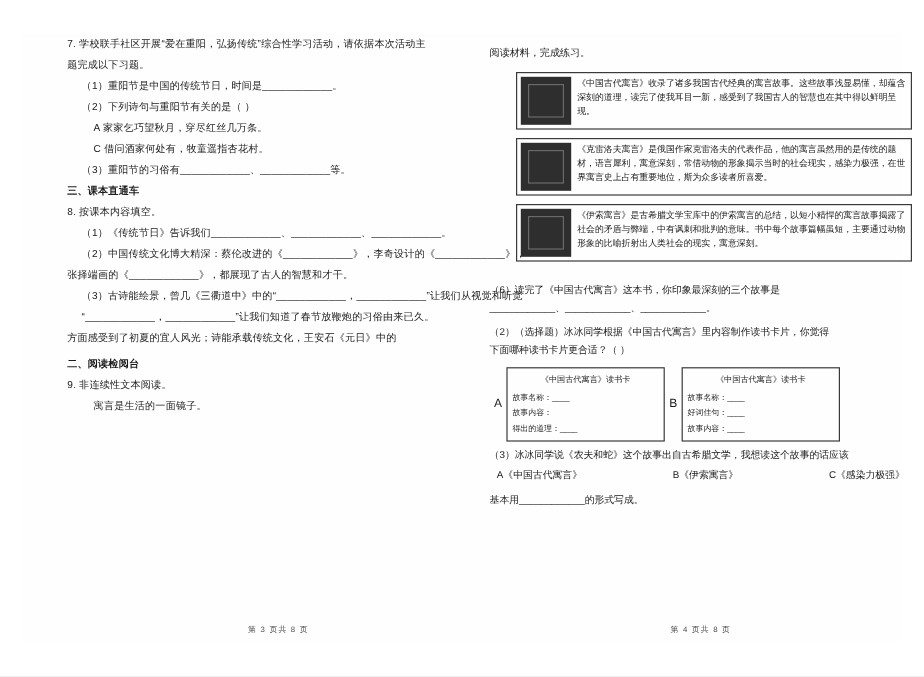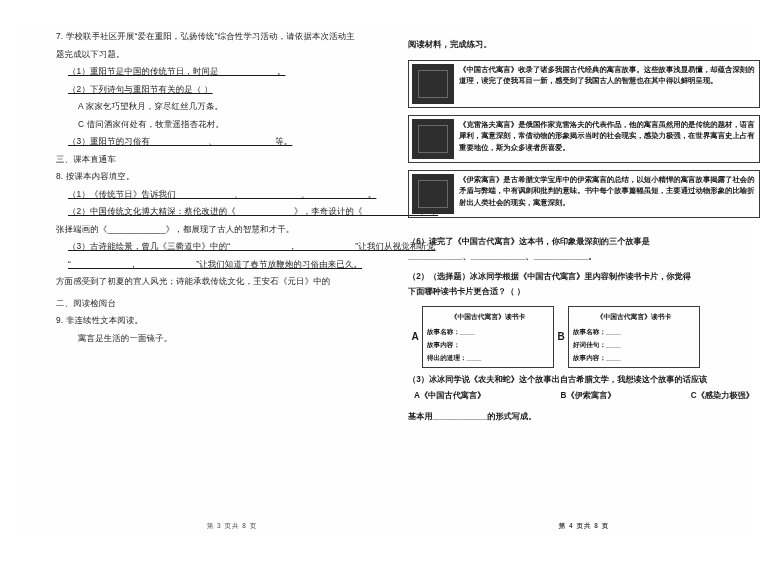--- a/index.html
+++ b/index.html
@@ -31,33 +31,33 @@
   .col {
     position: absolute;
     top: 0;
     width: 352px;
     height: 508px;
     font-size: 8.4px;
     line-height: 17.5px;
     color: #1a1a1a;
   }
   .col-left { left: 18px; margin-left: 20px; }
-  .col-right { left: 390px; font-weight: bold; }
+  .col-right { left: 390px; }
 
   .line {
     margin: 0;
     white-space: nowrap;
     letter-spacing: 0.2px;
   }
-  .indent1 { padding-left: 12px; text-decoration: underline; }
+  .indent1 { padding-left: 12px; }
   .indent2 { padding-left: 22px; }
   .gap-sm { height: 4px; }
   .gap-md { height: 9px; }
   .sect {
-    font-weight: normal;
+    font-weight: bold;
   }
   .footer {
     position: absolute;
     bottom: 2px;
     width: 100%;
     text-align: center;
     font-size: 6.5px;
     color: #4a4a4a;
     letter-spacing: 1px;
   }
@@ -67,20 +67,21 @@
     font-size: 8.4px;
     margin-bottom: 6px;
   }
   .mat-box {
     display: flex;
     border: 1px solid #3a3a3a;
     margin-bottom: 7px;
     padding: 3px;
     box-sizing: border-box;
     align-items: stretch;
+    margin-left: 22px;
   }
   .mat-thumb {
     width: 42px;
     min-height: 40px;
     background: #2e2e2e;
     margin-right: 5px;
     flex: 0 0 42px;
     position: relative;
     overflow: hidden;
   }

